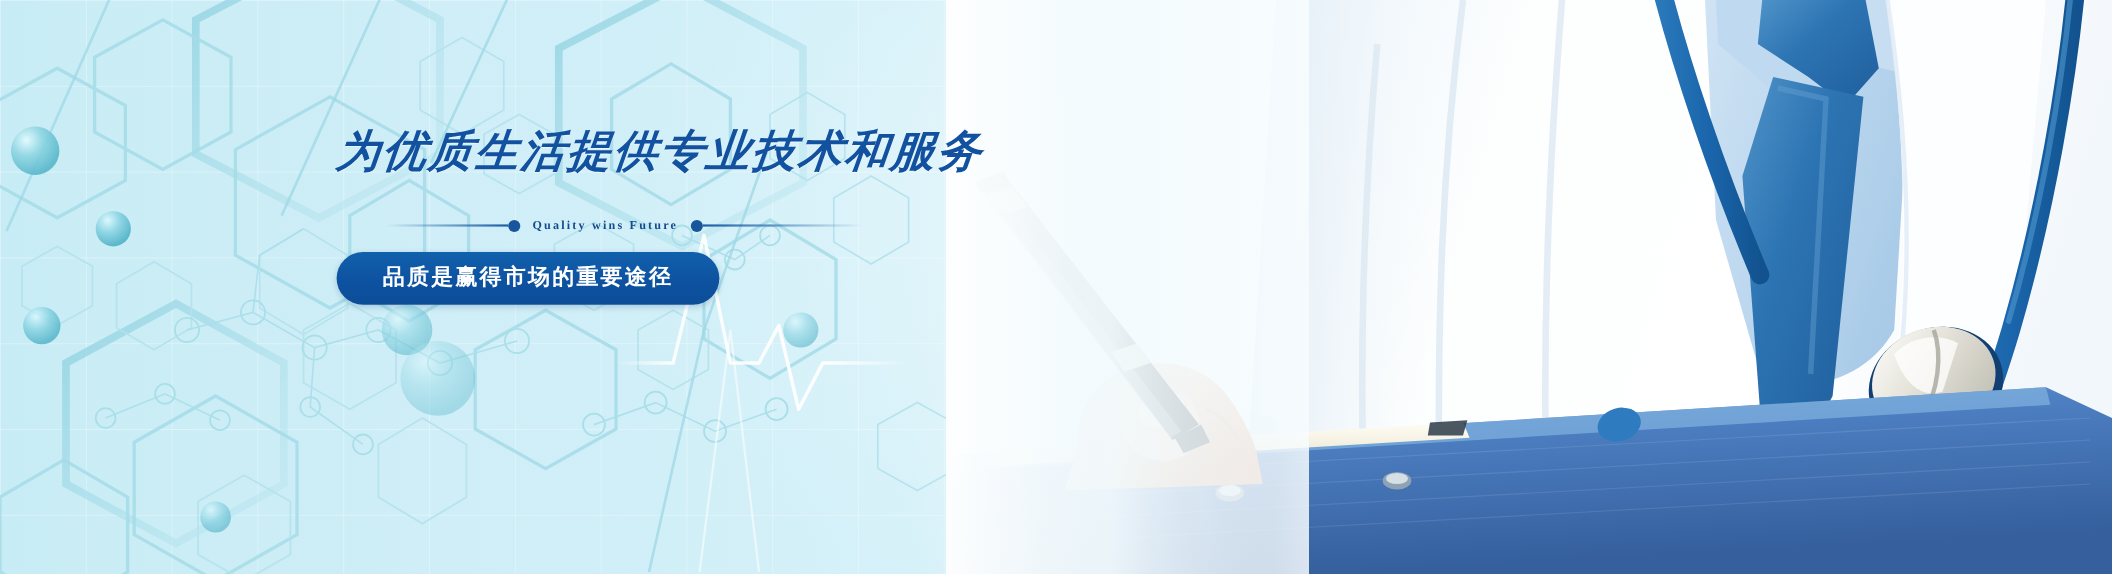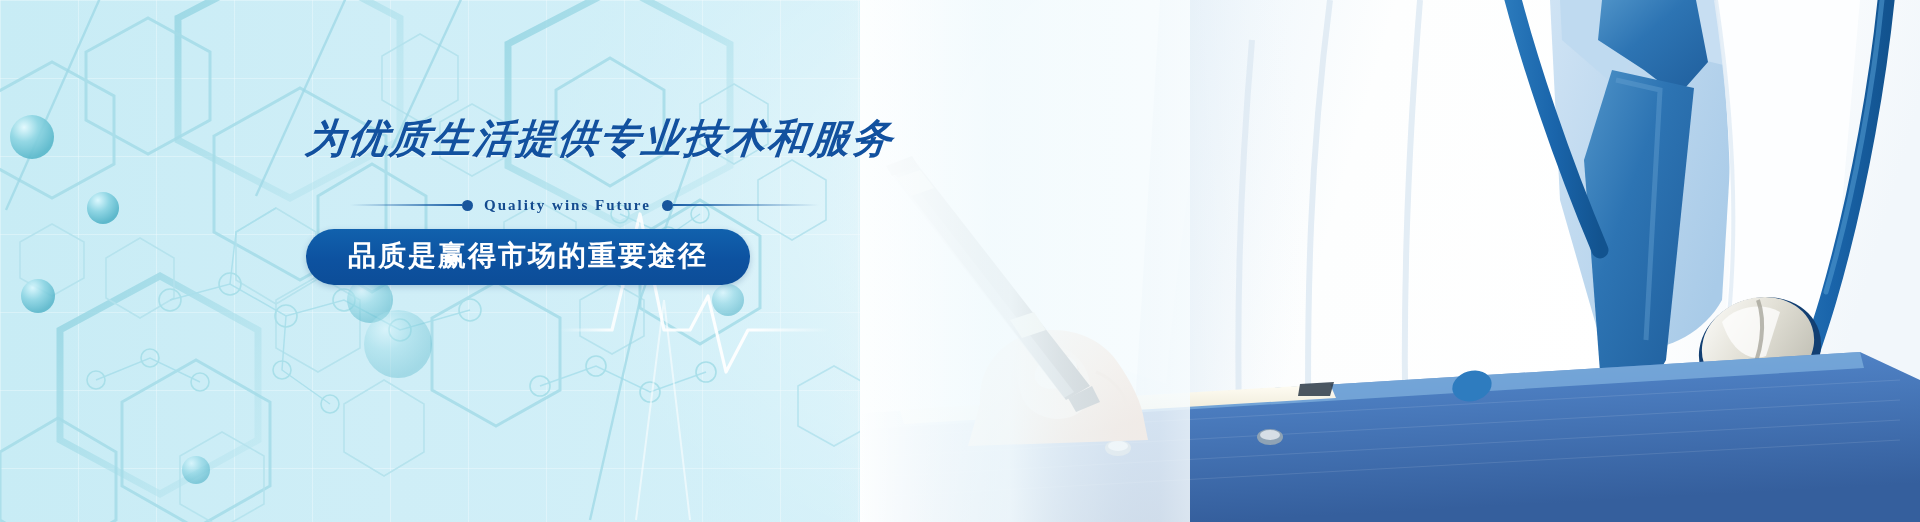--- a/index.html
+++ b/index.html
@@ -83,31 +83,31 @@
     width:146px;height:2px;
     background:linear-gradient(90deg,#1a5ea6 0%,rgba(22,82,154,0) 100%);
   }
   .tag-dot{
     width:11px;height:11px;border-radius:50%;
     background:#18559c;flex:none;
   }
   .tagline-text{
     font-family:"Liberation Serif","DejaVu Serif",serif;
     font-weight:bold;
-    font-size:15px;
+    font-size:11px;
     letter-spacing:2.0px;
     color:#144b8f;
     padding:0 11px;
     white-space:nowrap;
   }
   .pill{
     display:inline-block;
     background:linear-gradient(180deg,#1161ad 0%,#0d52a0 55%,#0c4d98 100%);
     color:#ffffff;
-    font-size:28px;
+    font-size:20px;
     font-weight:bold;
     letter-spacing:2px;
     border-radius:30px;
     padding:13px 42px 15px 42px;
     white-space:nowrap;
     line-height:1;
     box-shadow:0 2px 6px rgba(12,60,120,.22);
     border:none;
     cursor:pointer;
   }

